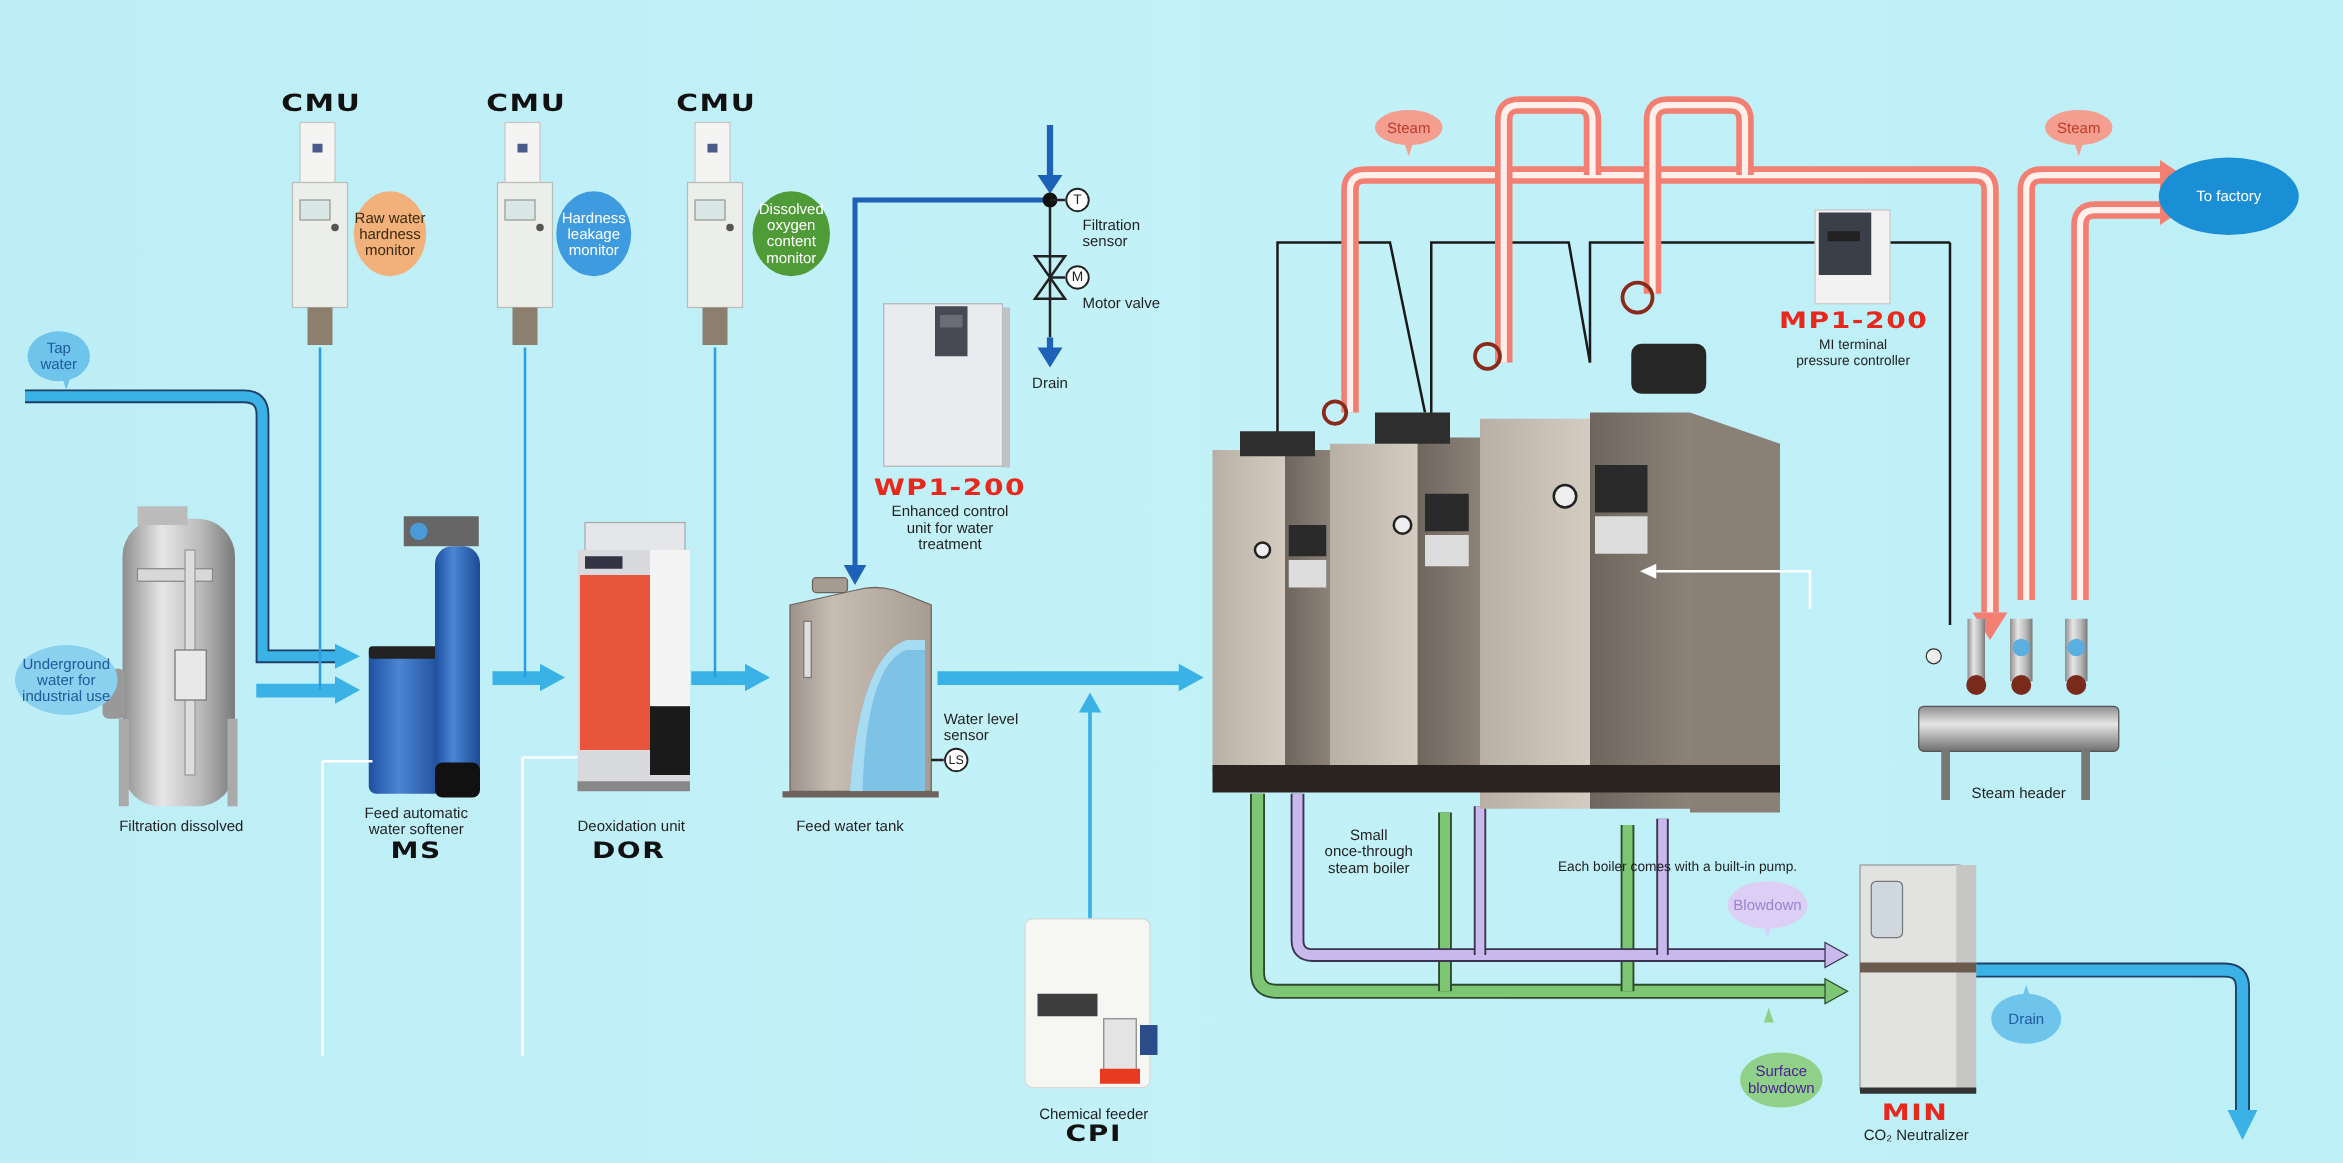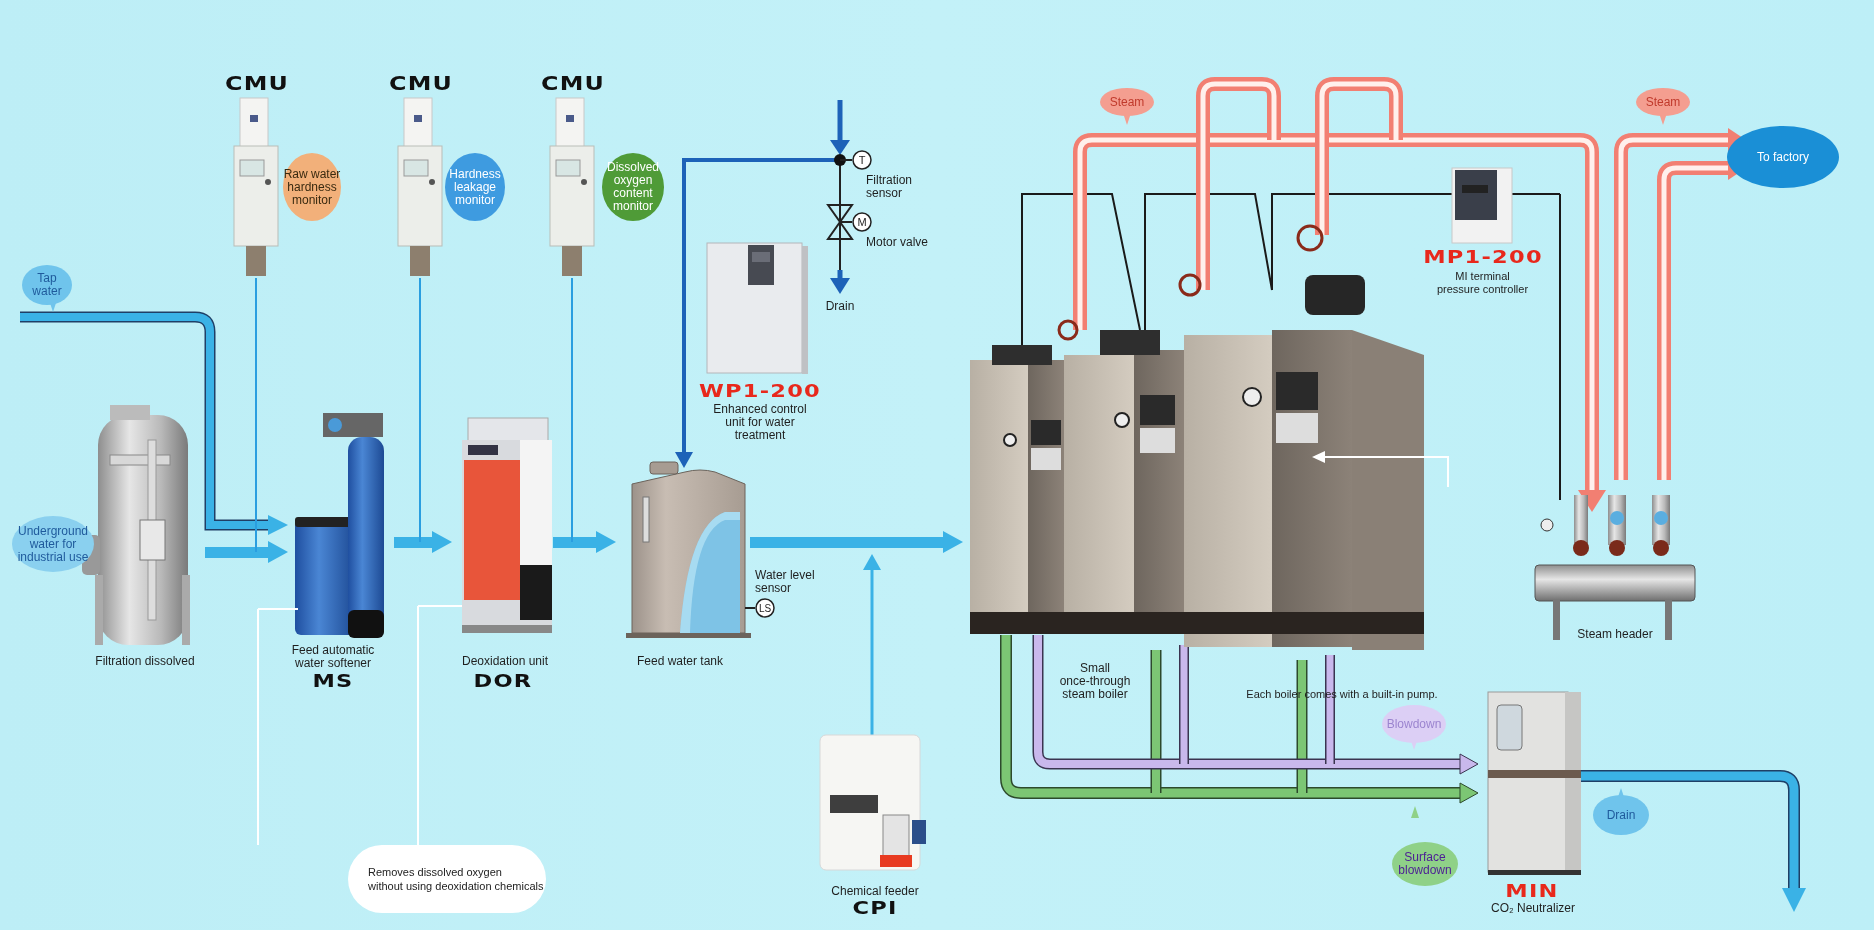--- a/index.html
+++ b/index.html
@@ -358,23 +358,20 @@
 
 <div class="code red" style="left:1418px;top:246px;width:130px;font-size:18px;">MP1-200</div>
 <div class="lbl" style="left:1410px;top:270px;width:145px;font-size:11px;"><span>MI terminal</span><br><span>pressure controller</span></div>
 
 
 <div class="lbl" style="left:1570px;top:628px;width:90px;">Steam header</div>
 
 <div class="code red" style="left:1497px;top:880px;width:70px;font-size:18px;">MIN</div>
 <div class="lbl" style="left:1478px;top:902px;width:110px;">CO₂ Neutralizer</div>
 
-<div class="note" style="left:348px;top:845px;width:178px;height:68px;font-size:11px;line-height:14px;">
-  <span><span>Removes dissolved oxygen</span><br><span>without using deoxidation chemicals</span></span>
-</div>
 
 <div class="bubble" style="left:1100px;top:88px;width:54px;height:28px;background:#f49e90;color:#c03a2c;">
   <span>Steam</span>
 </div>
 <div class="bubble" style="left:1636px;top:88px;width:54px;height:28px;background:#f49e90;color:#c03a2c;">
   <span>Steam</span>
 </div>
 <div class="bubble" style="left:1727px;top:126px;width:112px;height:62px;background:#1a8fd6;color:#ffffff;">
   <span>To factory</span>
 </div>

